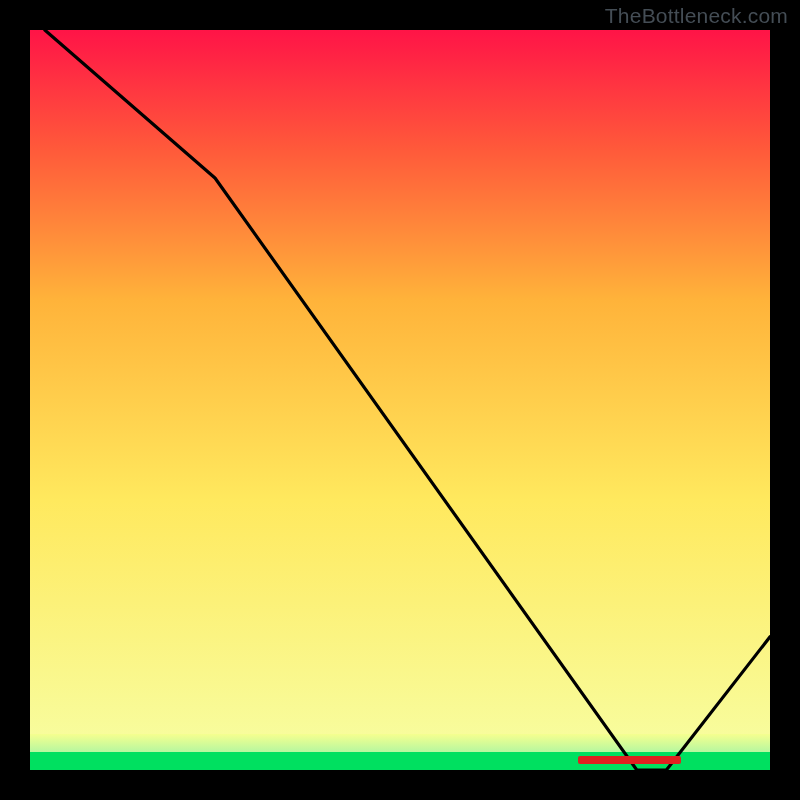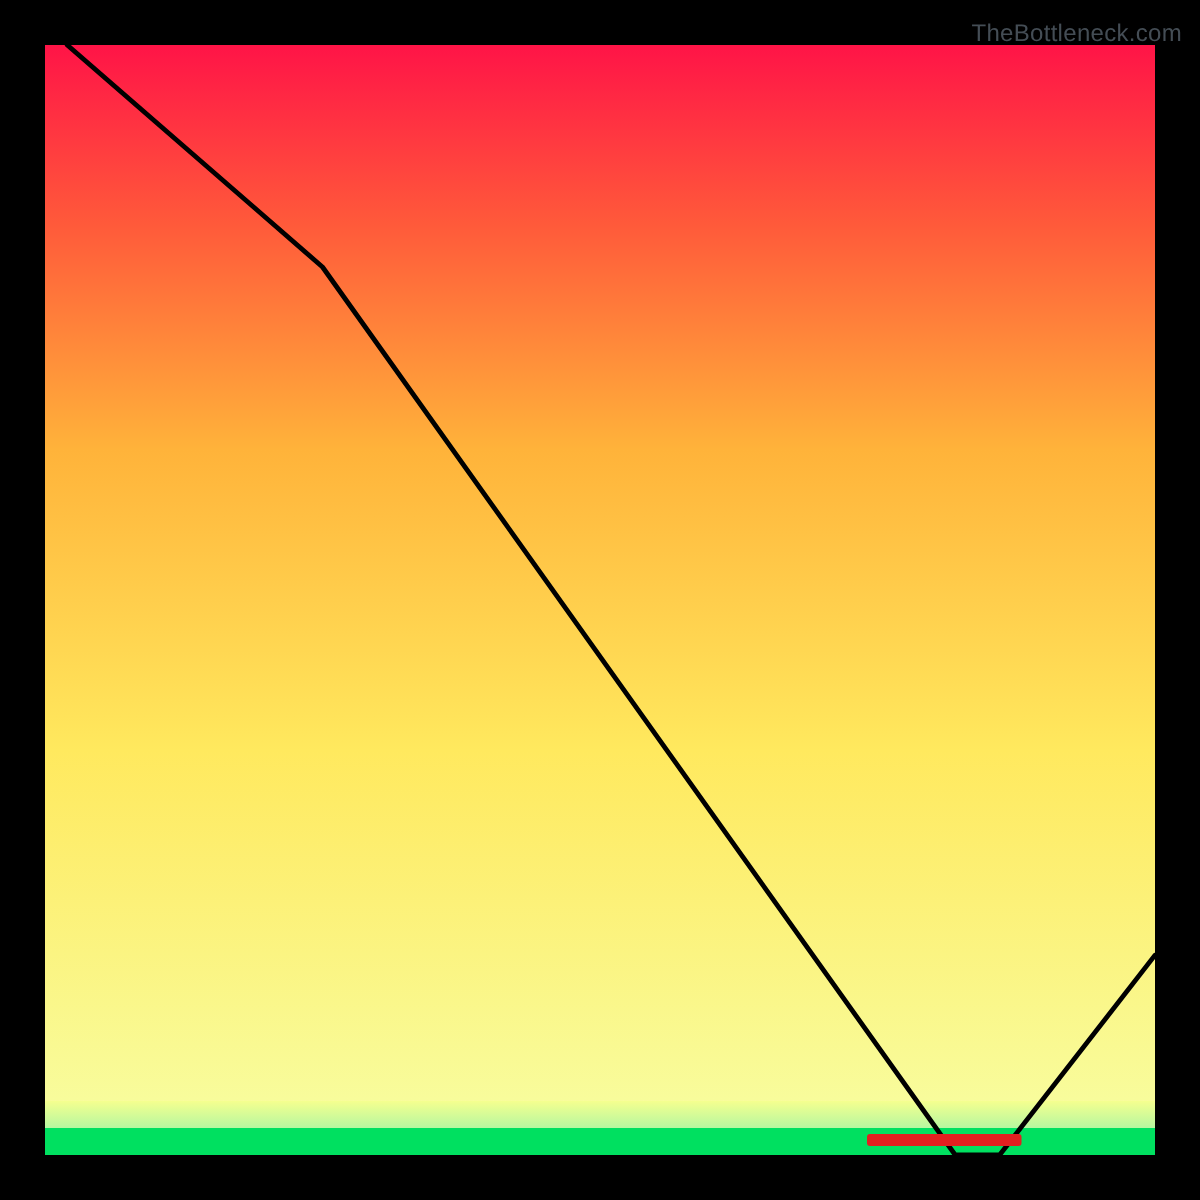--- a/index.html
+++ b/index.html
@@ -14,24 +14,23 @@
   .page {
     position: relative;
     width: 800px;
     height: 800px;
   }
   .watermark {
     position: absolute;
     top: 4px;
     right: 12px;
     color: #444d55;
-    font-size: 16px;
+    font-size: 21px;
     font-weight: 500;
     letter-spacing: 0.2px;
-    margin-top: 10px;
   }
   .chart-frame {
     position: absolute;
     left: 30px;
     top: 30px;
     width: 740px;
     height: 740px;
     background: #000;
   }
   .plot-area {

